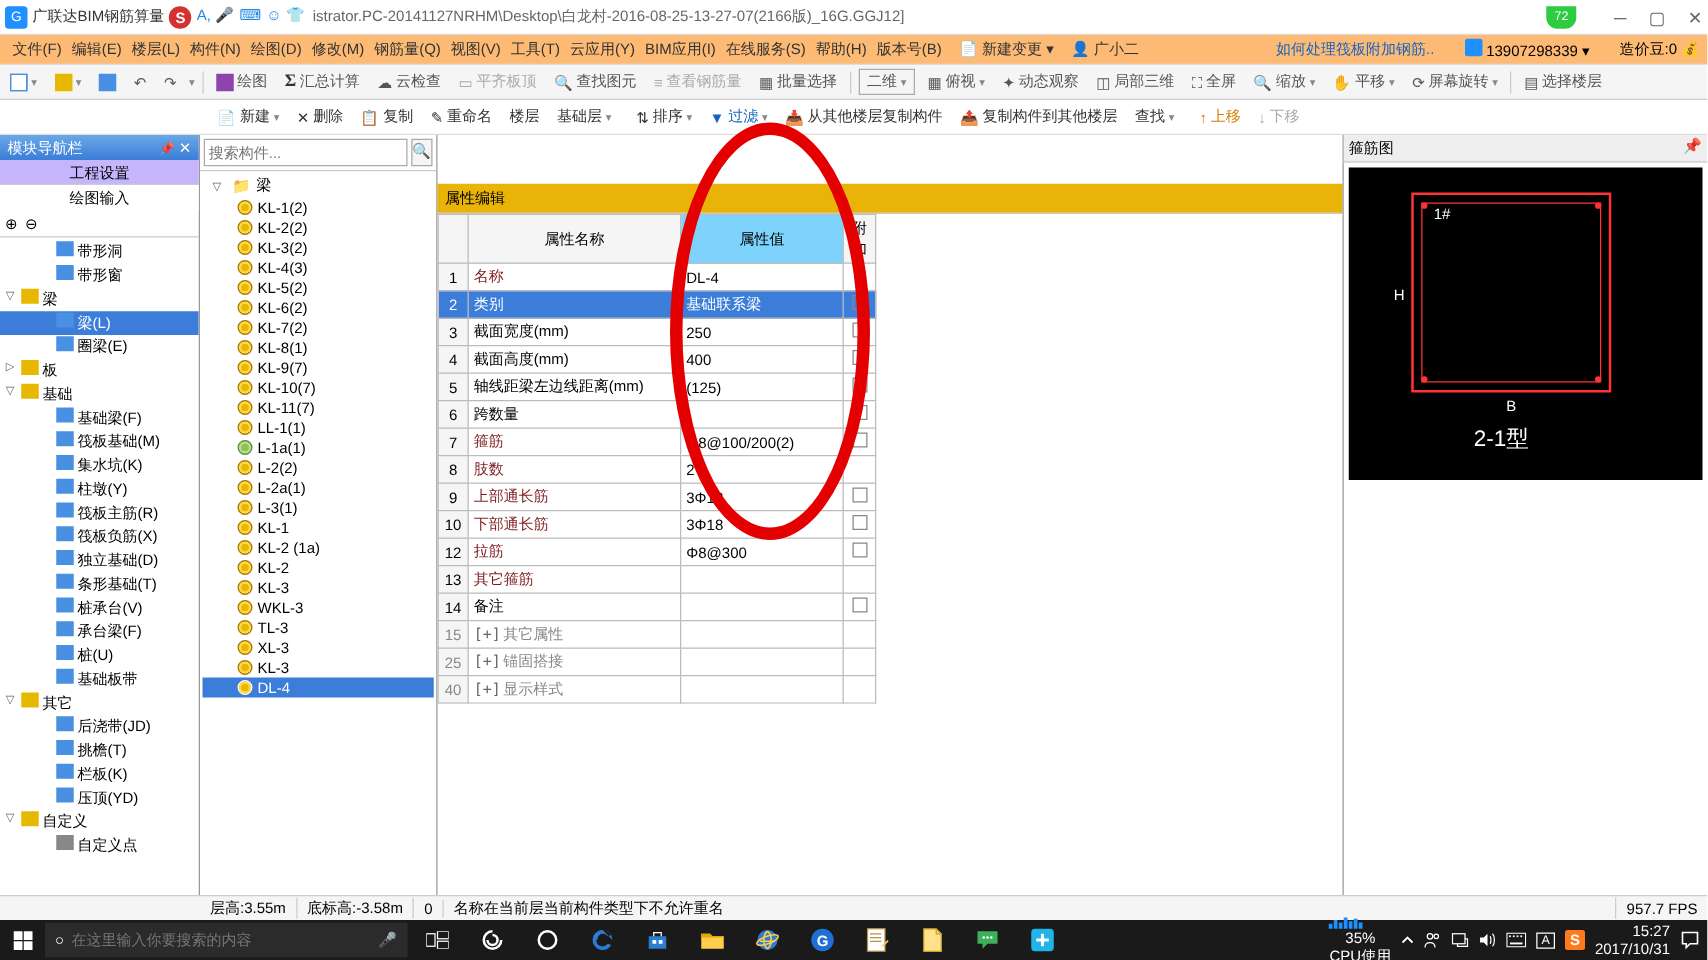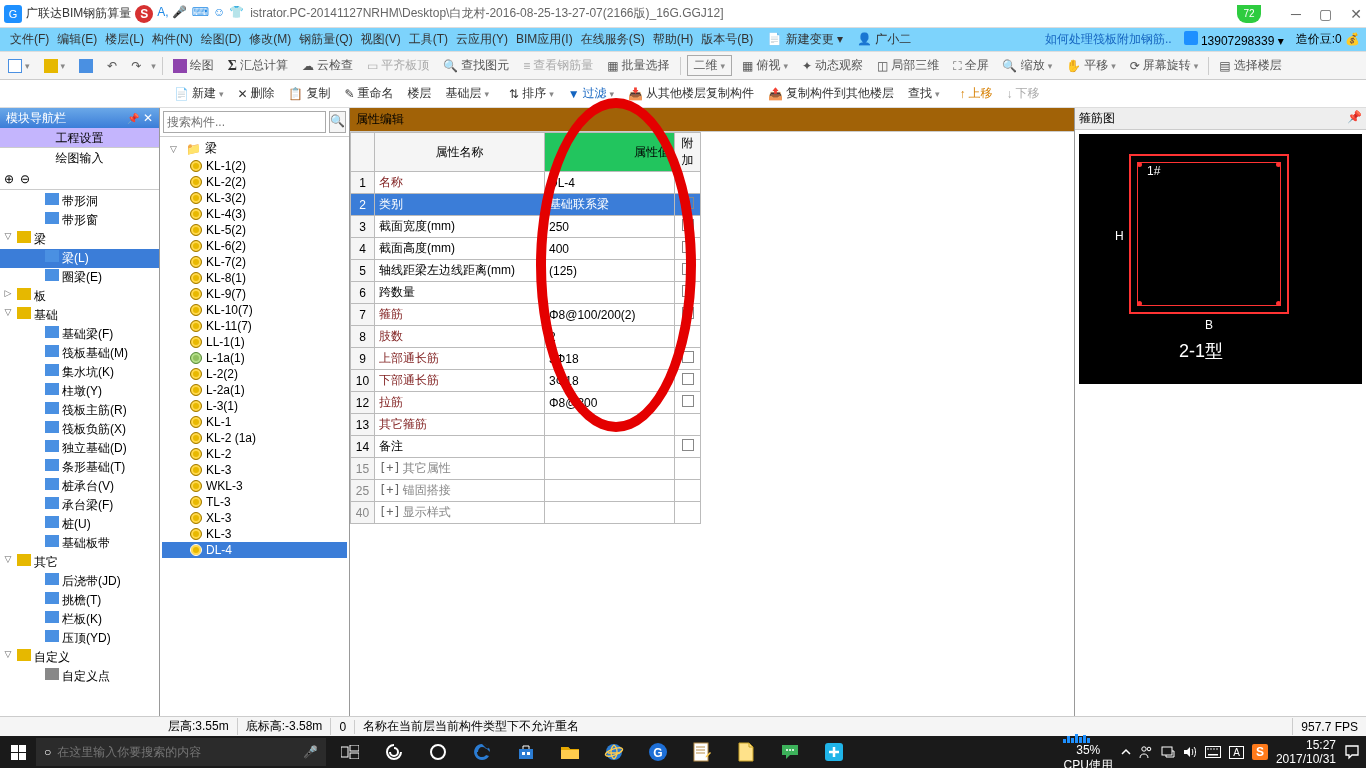--- a/index.html
+++ b/index.html
@@ -11,23 +11,23 @@
 .titlebar .title-text { flex: 0 0 auto; color: #333; text-align: center; }
 .titlebar .ime-icons { display: flex; gap: 4px; margin-left: 4px; }
 .titlebar .ime { width: 18px; height: 18px; background: #d63131; color: #fff; border-radius: 50%; text-align: center; line-height: 18px; font-weight: bold; }
 .titlebar .ime2 { color: #1e88e5; }
 .titlebar .spacer { flex: 1; }
 .titlebar .badge { width: 24px; height: 18px; background: #2ecc40; color: #fff; border-radius: 0 0 9px 9px; text-align: center; font-size: 10px; line-height: 18px; margin-right: 30px; }
 .titlebar .win-btns { display: flex; gap: 18px; color: #666; }
 .titlebar .win-btn { cursor: pointer; font-size: 14px; }
 
 
-.menubar { height: 24px; background: #7dd3fc; display: flex; align-items: center; padding: 0 6px; gap: 6px; border-bottom: 1px solid #ddd; }
+.menubar { height: 24px; background: #fdba74; display: flex; align-items: center; padding: 0 6px; gap: 6px; border-bottom: 1px solid #ddd; }
 .menubar .menu-item { padding: 2px 4px; cursor: pointer; color: #333; }
-.menubar .right { margin-left: auto; display: flex; gap: 12px; align-items: center; }
+.menubar .right { margin-left: auto; display: flex; gap: 24px; align-items: center; }
 .menubar .link-blue { color: #1565c0; }
 .menubar .acct-icon { width: 14px; height: 14px; background: #1e90ff; border-radius: 2px; display: inline-block; }
 
 
 .toolbar { height: 28px; background: #f5f5f5; border-bottom: 1px solid #ccc; display: flex; align-items: center; padding: 0 4px; gap: 6px; }
 .toolbar .tb-btn { display: flex; align-items: center; gap: 3px; padding: 2px 4px; color: #555; cursor: pointer; }
 .toolbar .sep { width: 1px; height: 18px; background: #ccc; }
 .tb-icon { width: 14px; height: 14px; display: inline-block; }
 .ic-new { background: linear-gradient(#fff,#fff) padding-box, #4a90e2; border: 1px solid #4a90e2; }
 .ic-open { background: #e6b800; }
@@ -70,25 +70,25 @@
 .comp-item { display: flex; align-items: center; padding: 1px 2px 1px 8px; cursor: pointer; }
 .comp-item .toggle { width: 12px; color: #666; font-size: 9px; }
 .comp-item .cic { width: 12px; height: 12px; background: #e8b800; border-radius: 50%; margin: 0 4px; border: 1px solid #a07800; box-shadow: inset 0 0 0 2px #ffd84d; }
 .comp-item .cic-g { background: #8fbf5f; border-color: #57893a; box-shadow: inset 0 0 0 2px #b4e089; }
 .comp-item.lvl1 { padding-left: 24px; }
 .comp-item.sel { background: #3b7dd8; color: #fff; }
 .comp-item.sel .cic { border-color: #fff; }
 
 
 .prop-area { flex: 1; display: flex; flex-direction: column; }
-.prop-title { padding: 3px 6px; border-bottom: 1px solid #ccc; background: #a16207; }
+.prop-title { padding: 3px 6px; border-bottom: 1px solid #ccc; background: #eab308; margin-top: 39px; }
 .prop-table { border-collapse: collapse; }
 .prop-table th, .prop-table td { border: 1px solid #bbb; padding: 2px 4px; height: 19px; text-align: left; }
 .prop-table th { background: #f5f5f5; text-align: center; font-weight: normal; }
-.prop-table th.val-col { background: #22c55e; text-align: right; }
+.prop-table th.val-col { background: #7dd3fc; }
 .prop-table tr.sel td { background: #3b7dd8; color: #fff; }
 .prop-table .rownum { text-align: center; width: 24px; background: #f5f5f5; }
 .prop-table tr.sel .rownum { background: #3b7dd8; }
 .prop-table .name-col { width: 170px; }
 .prop-table .val-td { width: 130px; }
 .prop-table .chk-col { width: 26px; text-align: center; }
 .prop-table .link { color: #7f1d1d; }
 .prop-table .exp { color: #666; margin-right: 2px; font-family: monospace; }
 .prop-table .grey-row td { color: #888; }
 .chk { width: 12px; height: 12px; border: 1px solid #888; display: inline-block; }

